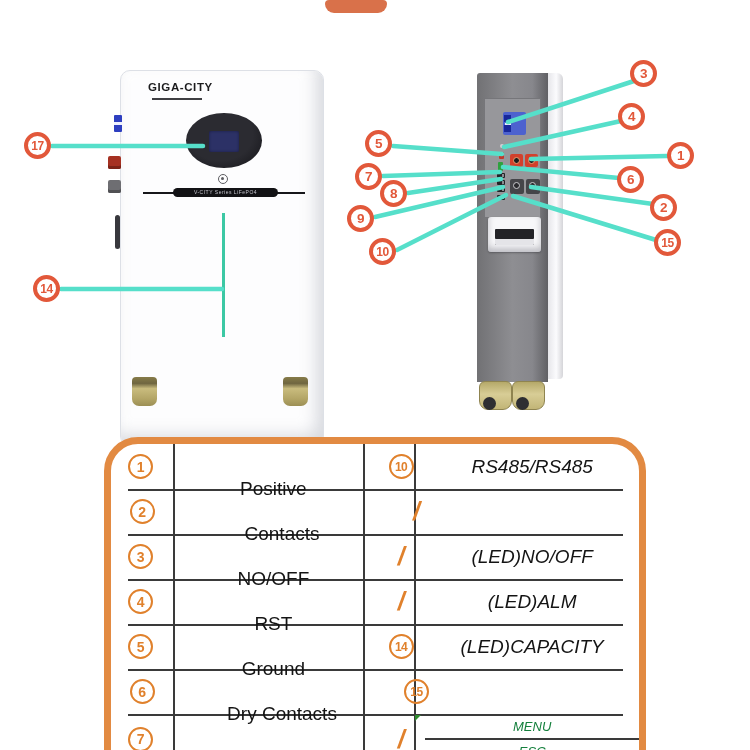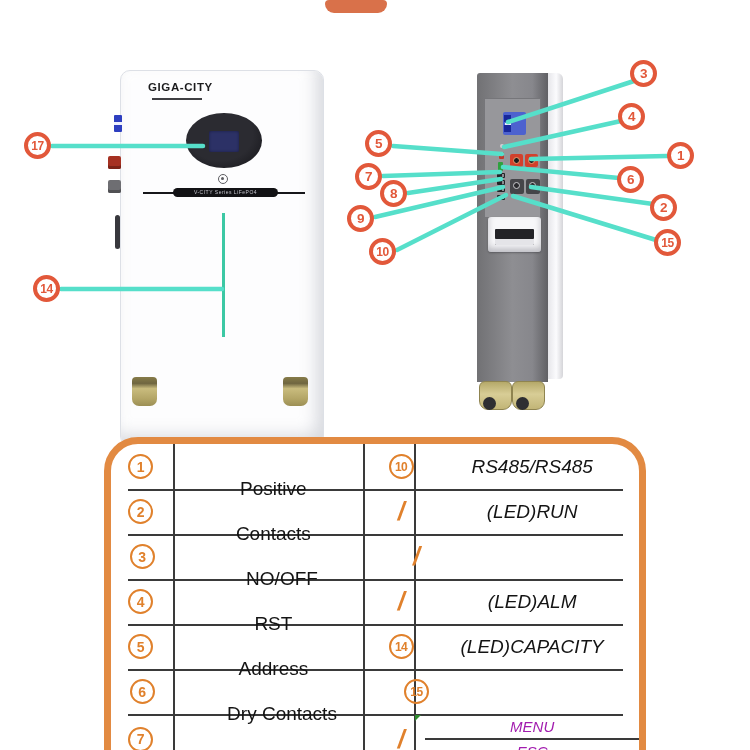--- a/index.html
+++ b/index.html
@@ -88,21 +88,21 @@
   .cell { display:flex; align-items:center; justify-content:center; height:100%; }
   .c1 { width:62px; } .c2 { width:218px;margin-top:44px; } .c3 { width:51px; } .c4 { width:225px;font-style:italic; }
   .cell-label { font-size:19px; color:#141414; }
   .circled { width:25px; height:25px; border:2.5px solid #e0812c; border-radius:50%; color:#e0812c;
     font-size:14px; font-weight:bold; display:flex; align-items:center; justify-content:center;
     letter-spacing:-.5px; }
   .slash { color:#e0812c; font-size:25px; font-weight:bold; font-style:italic; border:none;
     width:auto; height:auto; }
   .stack { display:flex; flex-direction:column; width:100%; height:100%; }
   .stack .sub { flex:1; display:flex; align-items:center; justify-content:center;
-    font-size:15px; color:#a21caf; }
+    font-size:13px; color:#15803d; }
   .stack .subline { height:1.6px; background:#3a3a3a; width:100%; }
   .green-tri { width:0; height:0; border-left:6px solid #2e8b2e; border-bottom:6px solid transparent; }
   .row7 { height:50px; align-items:stretch; }
   .row7 .c1,.row7 .c2,.row7 .c3 { align-items:center; }
 </style>
 </head>
 <body>
 
 <div class="abs top-tab"></div>
 
@@ -214,55 +214,55 @@
   <div class="abs lrow" style="top:45px;">
     <div class="cell c1">
         <span class="numcell circled">2</span>
       </div>
     <div class="cell c2">
         <span class="cell-label">Contacts</span>
       </div>
     <div class="cell c3">
         <span class="numcell slash">/</span>
       </div>
-    <div class="cell c4">
-        <span class="cell-label">(LED)RUN</span>
-      </div>
   </div>
   <div class="abs lrow" style="top:90px;">
     <div class="cell c1">
         <span class="numcell circled">3</span>
       </div>
     <div class="cell c2">
         <span class="cell-label">NO/OFF</span>
       </div>
     <div class="cell c3">
         <span class="numcell slash">/</span>
       </div>
+    <div class="cell c4">
+        <span class="cell-label">(LED)NO/OFF</span>
+      </div>
   </div>
   <div class="abs lrow" style="top:135px;">
     <div class="cell c1">
         <span class="numcell circled">4</span>
       </div>
     <div class="cell c2">
         <span class="cell-label">RST</span>
       </div>
     <div class="cell c3">
         <span class="numcell slash">/</span>
       </div>
     <div class="cell c4">
         <span class="cell-label">(LED)ALM</span>
       </div>
   </div>
   <div class="abs lrow" style="top:180px;">
     <div class="cell c1">
         <span class="numcell circled">5</span>
       </div>
     <div class="cell c2">
-        <span class="cell-label">Address</span>
+        <span class="cell-label">Ground</span>
       </div>
     <div class="cell c3">
         <span class="numcell circled" style="font-size: 12px;">14</span>
       </div>
     <div class="cell c4">
         <span class="cell-label">(LED)CAPACITY</span>
       </div>
   </div>
   <div class="abs lrow" style="top:225px;">
     <div class="cell c1">

